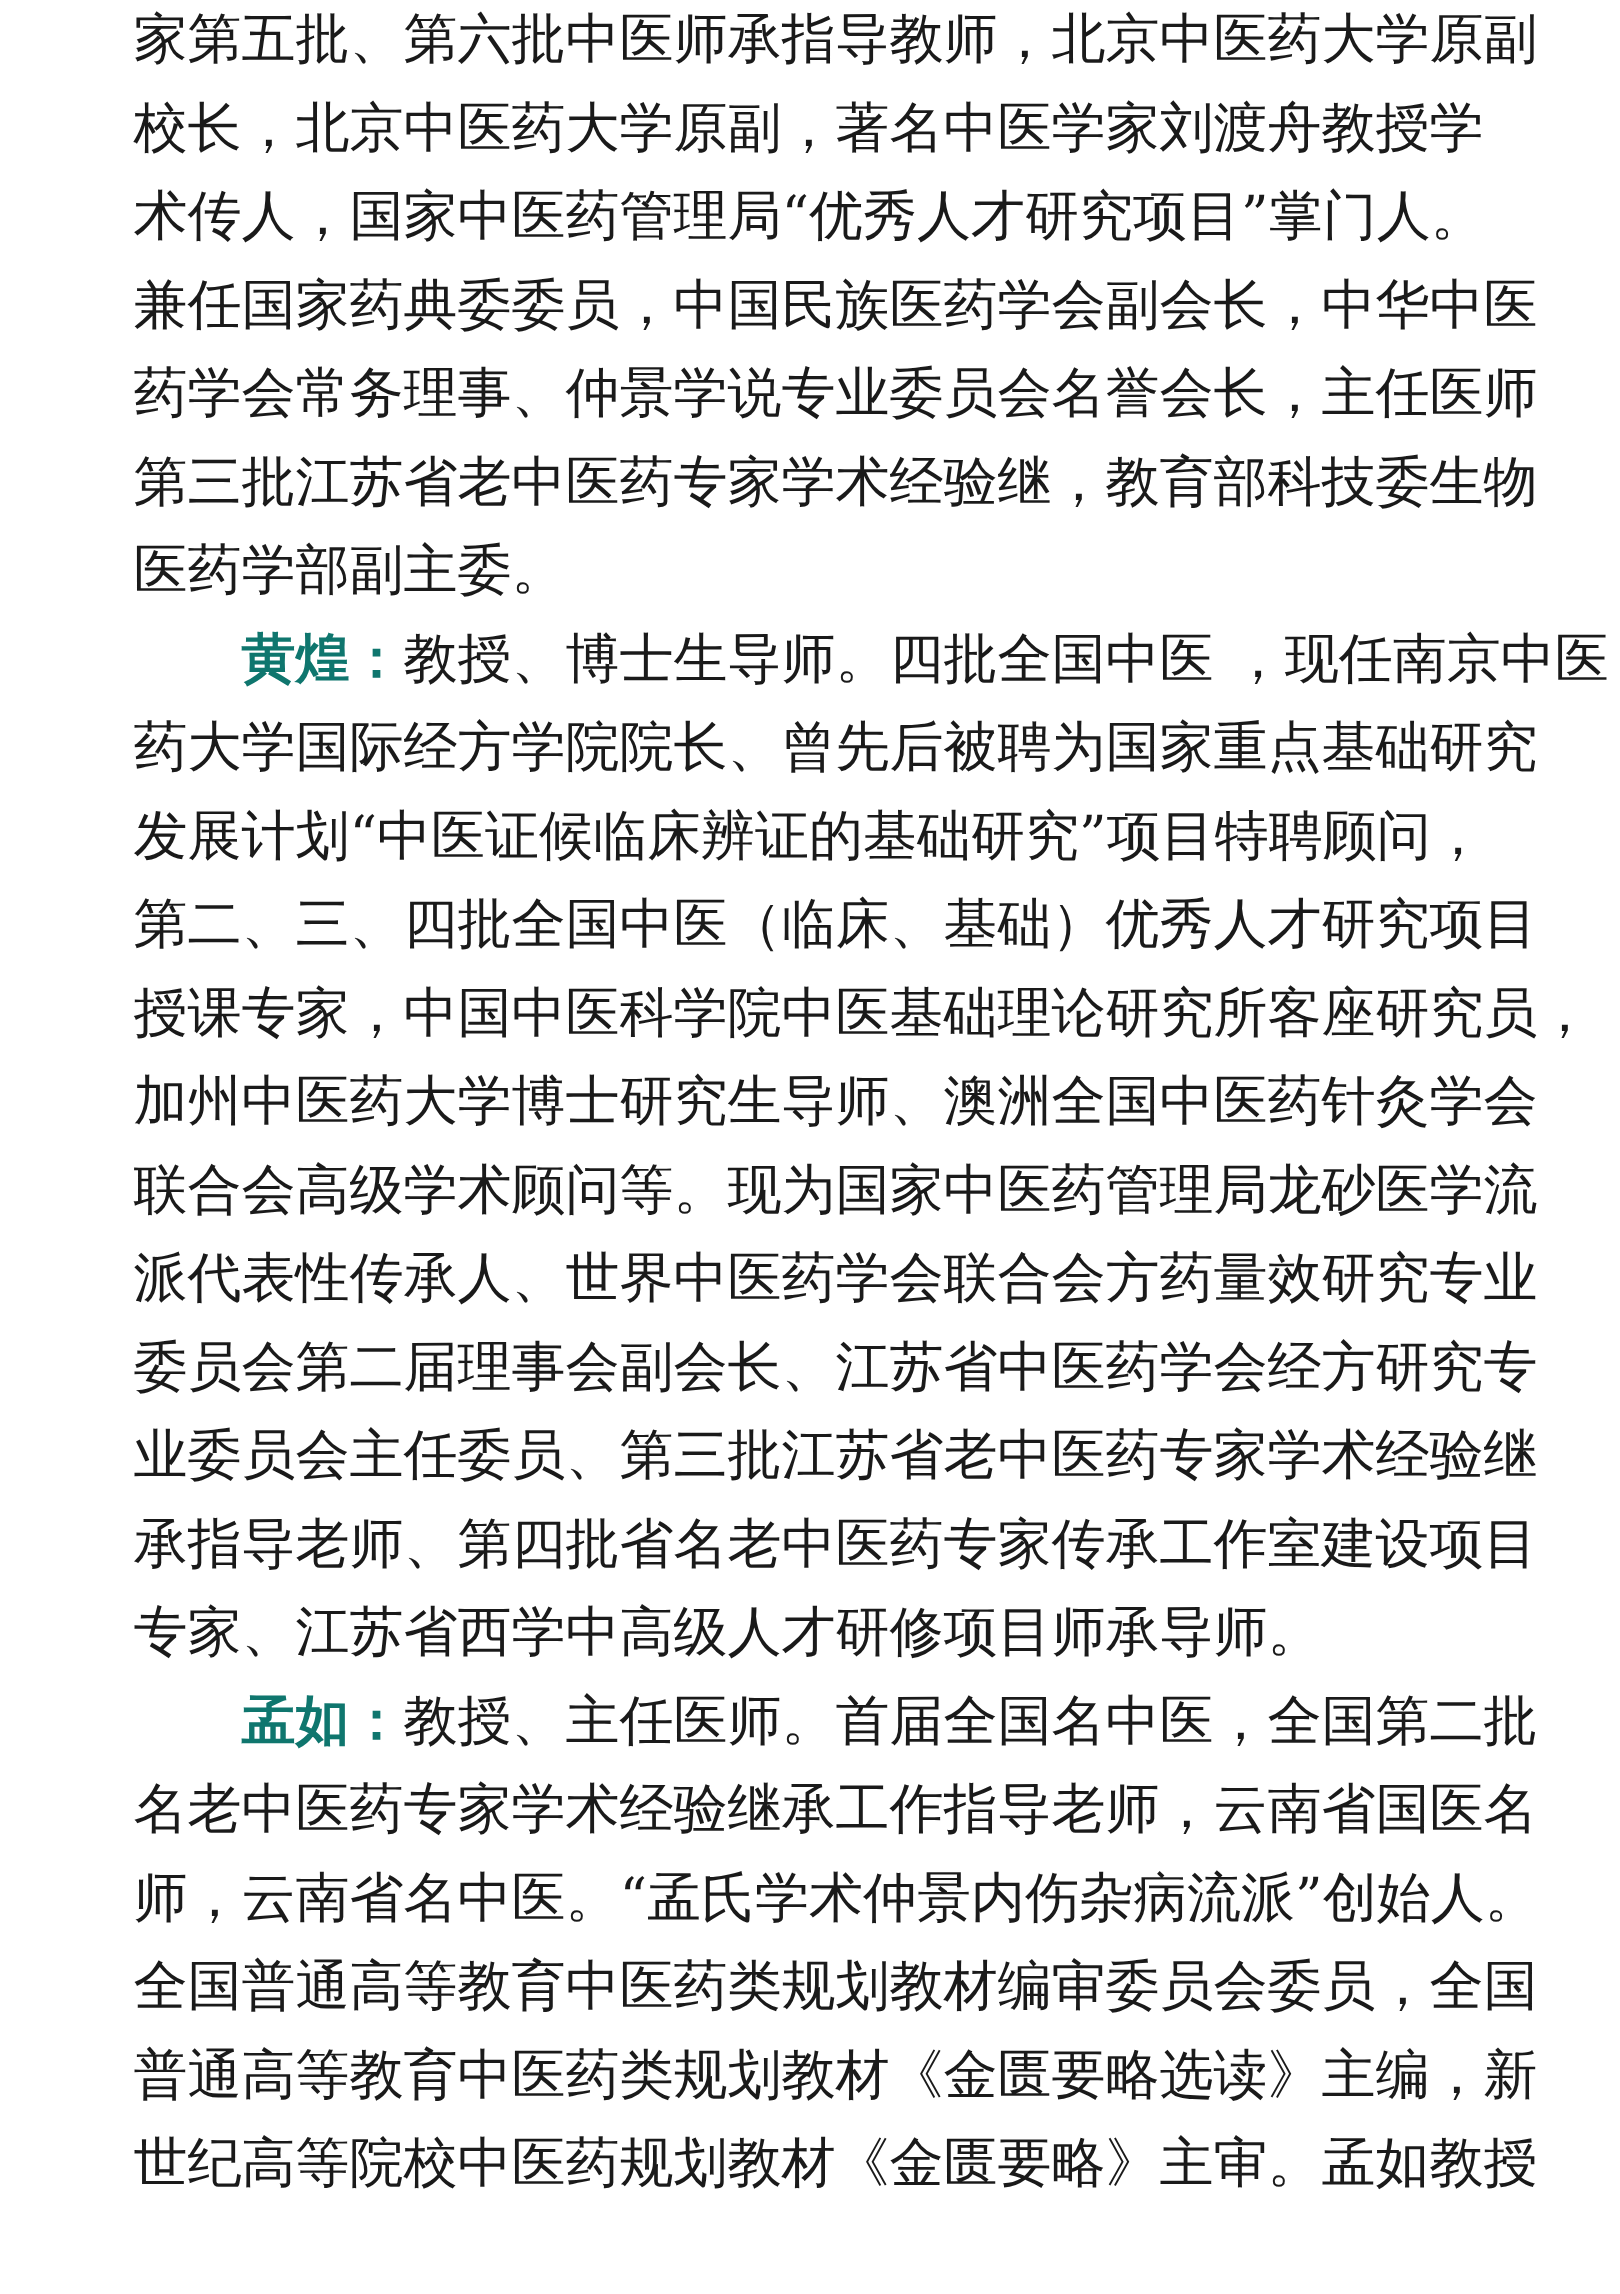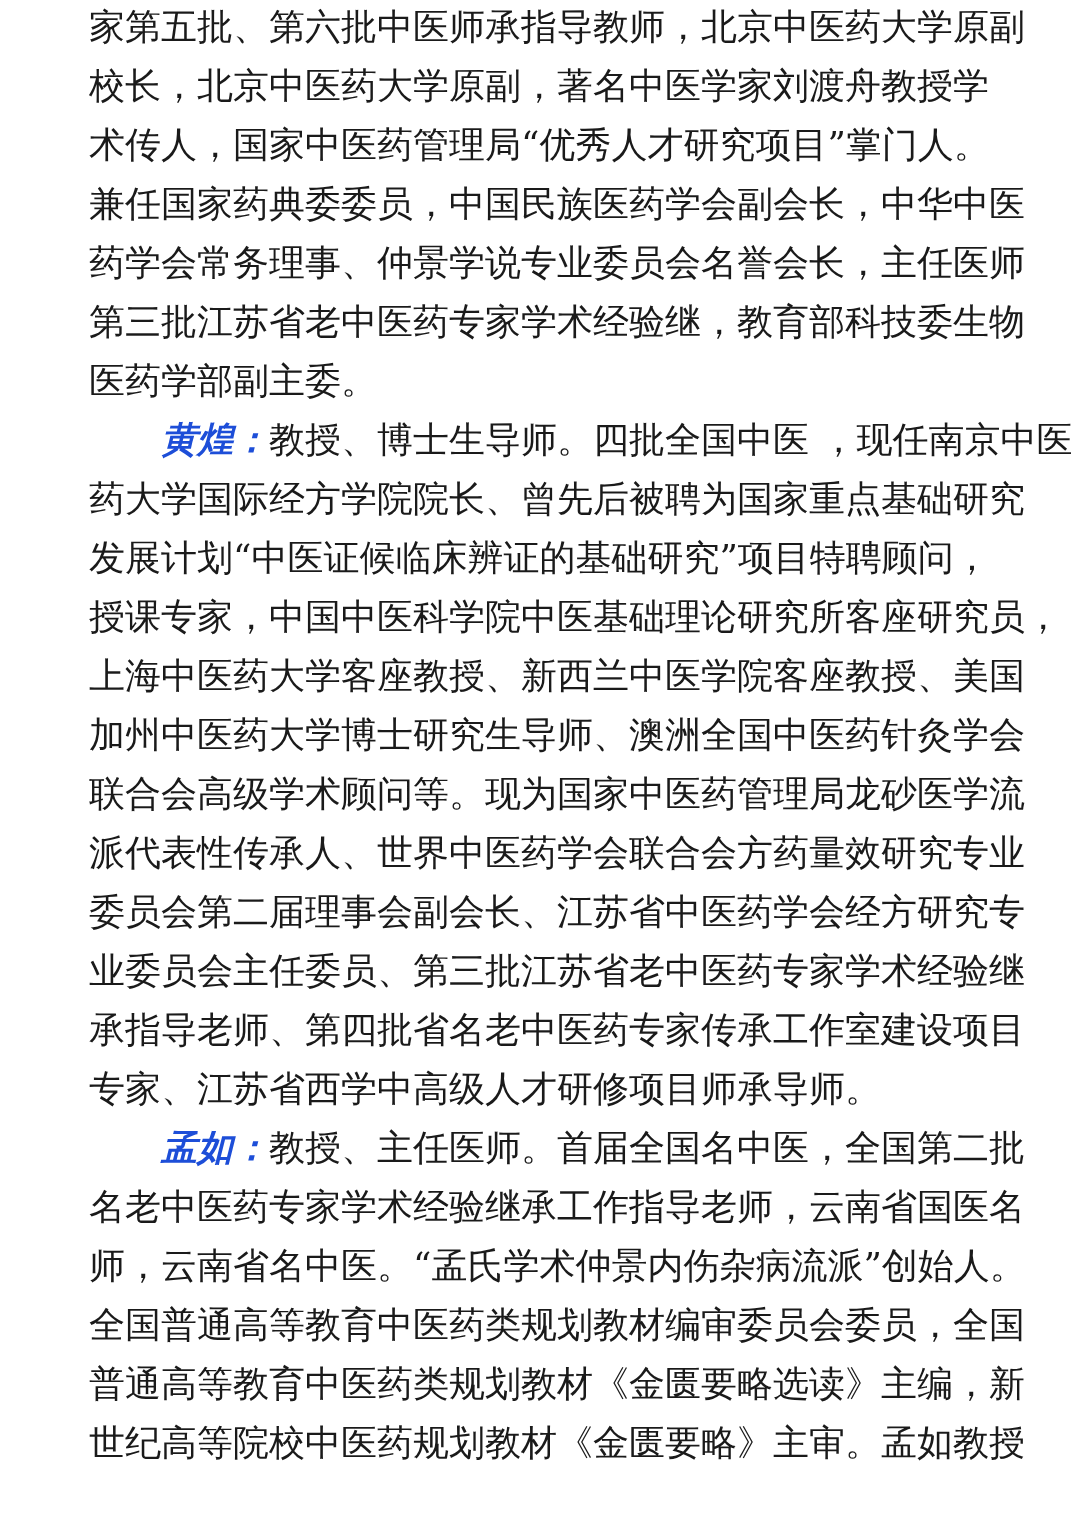--- a/index.html
+++ b/index.html
@@ -37,22 +37,21 @@
     height: 59px;
     white-space: nowrap;
     letter-spacing: 0px;
   }
   .indent {
     padding-left: 72px;
   }
   .name {
     font-family: "DejaVu Sans", "Liberation Sans", sans-serif;
     font-weight: bold;
-    color: #1d4ed8;
-    font-style: italic;
+    color: #0f766e;
   }
 </style>
 </head>
 <body>
 
 <div class="page">
   <div class="text-block">
 
     <div>
       <span class="line">家第五批、第六批中医师承指导教师，北京中医药大学原副</span>
@@ -61,22 +60,22 @@
       <span class="line">兼任国家药典委委员，中国民族医药学会副会长，中华中医</span>
       <span class="line">药学会常务理事、仲景学说专业委员会名誉会长，主任医师</span>
       <span class="line">第三批江苏省老中医药专家学术经验继，教育部科技委生物</span>
       <span class="line">医药学部副主委。</span>
     </div>
 
     <div>
       <span class="line indent"><span class="name">黄煌：</span><span>教授、博士生导师。四批全国中医 ，现任南京中医</span></span>
       <span class="line">药大学国际经方学院院长、曾先后被聘为国家重点基础研究</span>
       <span class="line">发展计划“中医证候临床辨证的基础研究”项目特聘顾问，</span>
+      <span class="line">第二、三、四批全国中医（临床、基础）优秀人才研究项目</span>
       <span class="line">授课专家，中国中医科学院中医基础理论研究所客座研究员，</span>
-      <span class="line">上海中医药大学客座教授、新西兰中医学院客座教授、美国</span>
       <span class="line">加州中医药大学博士研究生导师、澳洲全国中医药针灸学会</span>
       <span class="line">联合会高级学术顾问等。现为国家中医药管理局龙砂医学流</span>
       <span class="line">派代表性传承人、世界中医药学会联合会方药量效研究专业</span>
       <span class="line">委员会第二届理事会副会长、江苏省中医药学会经方研究专</span>
       <span class="line">业委员会主任委员、第三批江苏省老中医药专家学术经验继</span>
       <span class="line">承指导老师、第四批省名老中医药专家传承工作室建设项目</span>
       <span class="line">专家、江苏省西学中高级人才研修项目师承导师。</span>
     </div>
 
     <div>

